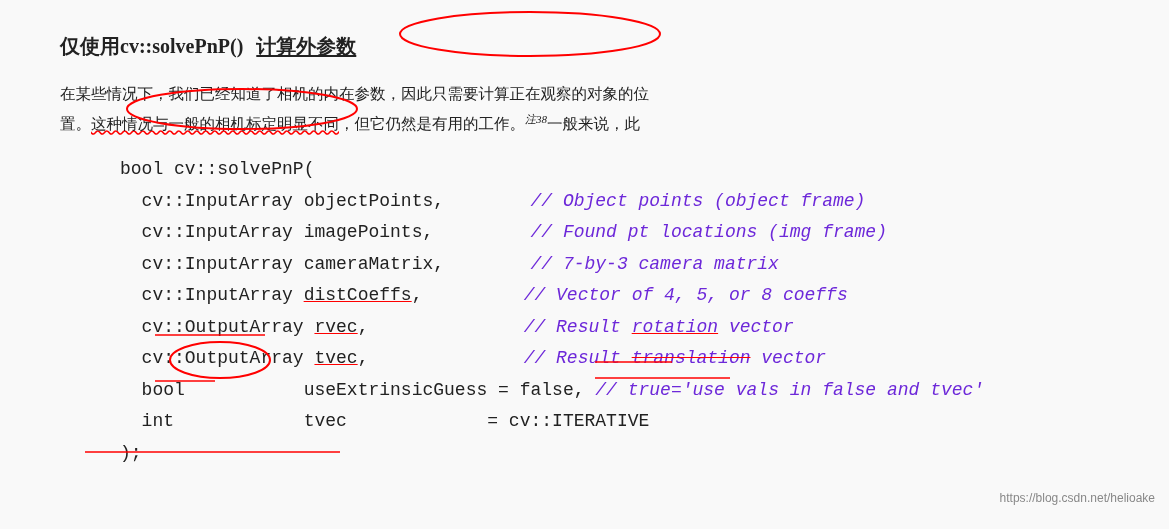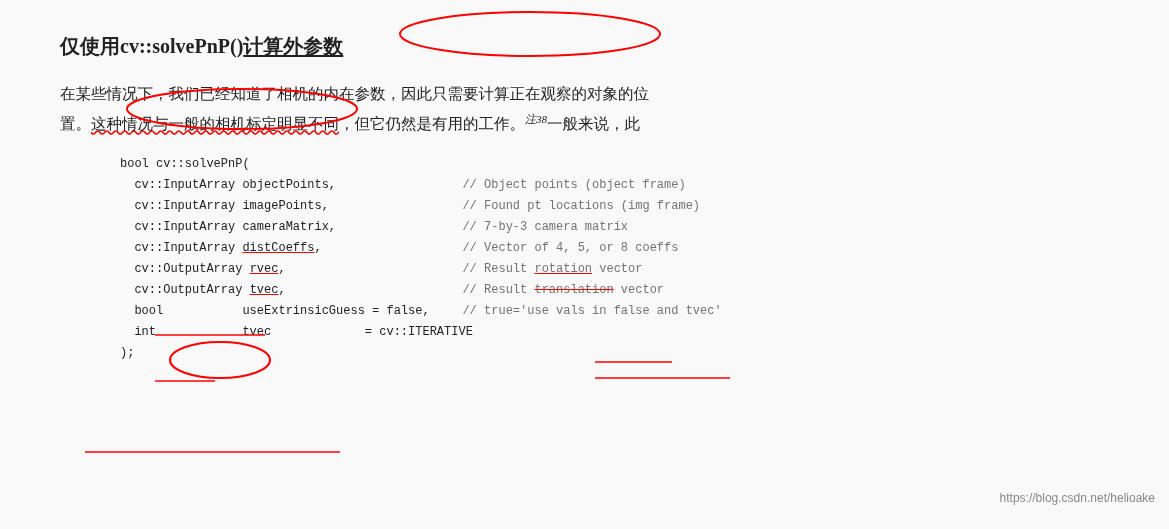--- a/index.html
+++ b/index.html
@@ -29,55 +29,57 @@
       margin-bottom: 12px;
       text-align: justify;
     }
     sup {
       font-size: 11px;
       vertical-align: super;
       font-style: italic;
     }
     .code-block {
       font-family: "Courier New", "Consolas", monospace;
-      font-size: 12px;
+      font-size: 18px;
       background: #f9f9f9;
       margin: 16px 0 10px 60px;
       line-height: 1.75;
       color: #222;
     }
     .code-line {
       display: flex;
       white-space: pre;
     }
     .col-type {
       min-width: 120px;
       display: inline-block;
     }
     .col-param {
       min-width: 220px;
       display: inline-block;
     }
     .col-comment {
-      color: #737373;
+      color: #6d28d9;
+      font-style: italic;
     }
 
     
     .annotations {
       position: absolute;
       top: 0; left: 0;
       width: 100%;
       height: 100%;
       pointer-events: none;
     }
 
     
     .title-underline-text {
       text-decoration: underline;
       text-underline-offset: 2px;
+      margin-left: 13px;
     }
 
     
     .highlight-or {
       
     }
 
     .watermark {
       position: absolute;
       bottom: 24px;

